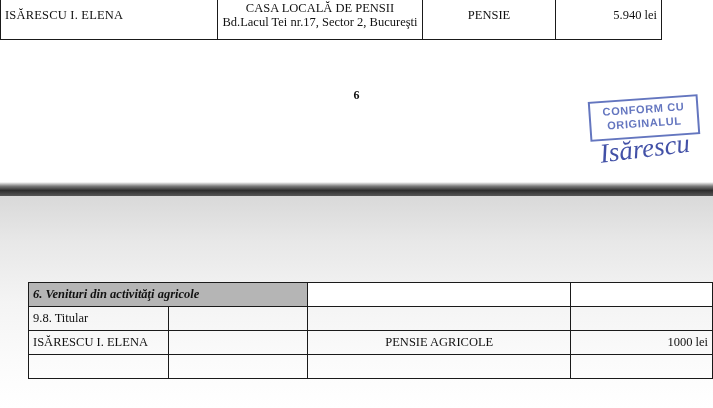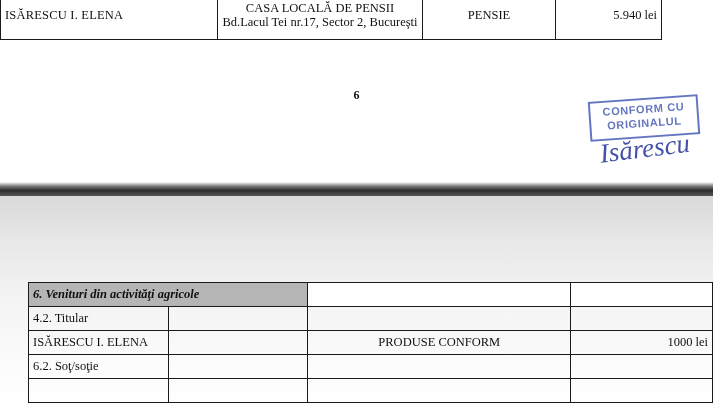--- a/index.html
+++ b/index.html
@@ -188,36 +188,30 @@
 <div class="page-bottom">
 
   <table class="table-bottom">
     <tbody>
         <tr class="section-head">
       <td class="bcol-a" colspan="2">6. Venituri din activităţi agricole</td>
       <td class="bcol-c plain"></td>
       <td class="bcol-d plain"></td>
     </tr>
     <tr>
-      <td class="bcol-a sub-label">4.2. Titular</td>
+      <td class="bcol-a sub-label">9.8. Titular</td>
       <td class="bcol-b"></td>
       <td class="bcol-c"></td>
       <td class="bcol-d"></td>
     </tr>
     <tr>
       <td class="bcol-a">ISĂRESCU I. ELENA</td>
       <td class="bcol-b"></td>
-      <td class="bcol-c cell-center">PRODUSE CONFORM</td>
+      <td class="bcol-c cell-center">PENSIE AGRICOLE</td>
       <td class="bcol-d cell-right">1000 lei</td>
-    </tr>
-    <tr>
-      <td class="bcol-a">6.2. Soţ/soţie</td>
-      <td class="bcol-b"></td>
-      <td class="bcol-c"></td>
-      <td class="bcol-d"></td>
     </tr>
     <tr>
       <td class="bcol-a"></td>
       <td class="bcol-b"></td>
       <td class="bcol-c"></td>
       <td class="bcol-d"></td>
     </tr>
   </tbody>
     </table>
 </div>

